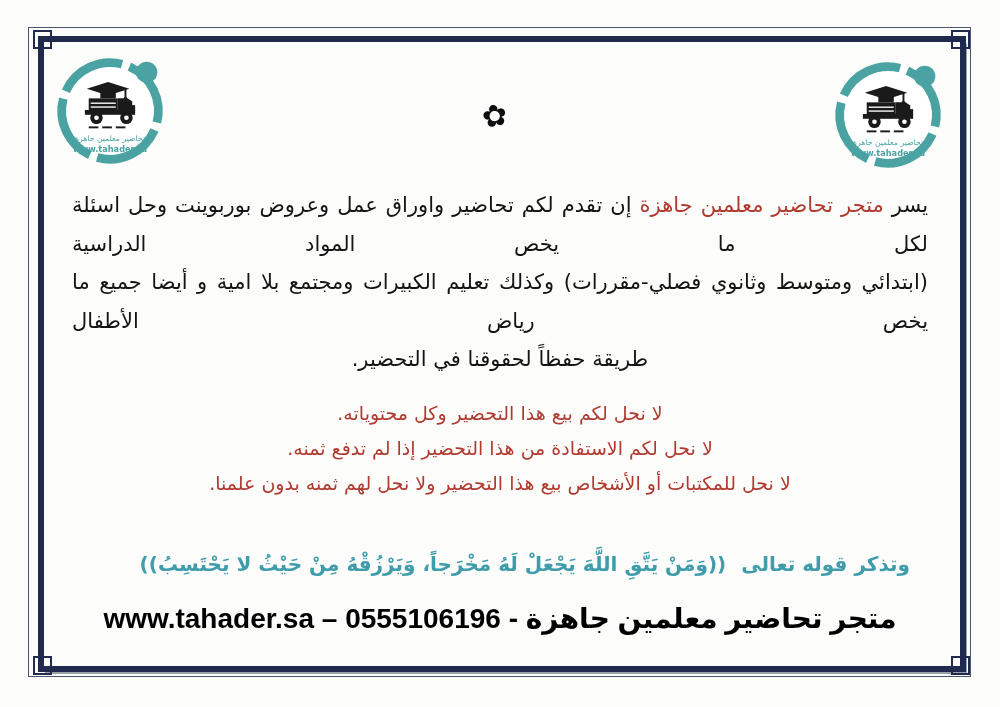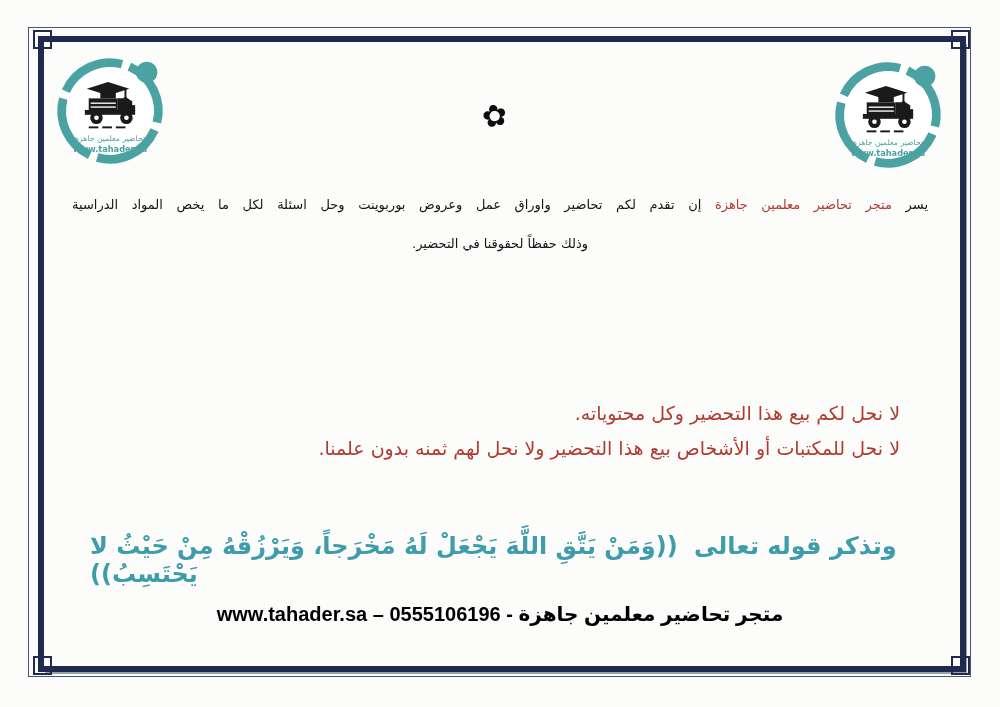--- a/index.html
+++ b/index.html
@@ -35,40 +35,40 @@
     color:#0d0d0d;white-space:nowrap;
   }
   .bismillah .btxt{
     font-size:44px;font-weight:bold;letter-spacing:-1px;
     text-shadow:0 0 .6px #000;
   }
   .bismillah .flower{font-size:30px;margin-right:10px;transform:rotate(-12deg);}
   
   .paragraph{
     position:absolute;right:72px;width:856px;top:186px;
-    font-size:13px;line-height:38.5px;color:#141414;
+    font-size:21px;line-height:38.5px;color:#141414;
   }
   .paragraph .just{text-align:justify;text-align-last:justify;}
   .paragraph .center{text-align:center;}
   .brand-red{color:#b03a2f;}
   
   .notices{
     position:absolute;right:100px;width:800px;top:396px;
-    color:#b03a2f;font-size:19px;line-height:35px;
+    text-align:center;color:#b03a2f;font-size:19px;line-height:35px;
   }
   
   .verse{
-    position:absolute;right:90px;width:820px;top:532px;text-align:left;
-    color:#3f9dab;font-size:24px;font-weight:bold;
+    position:absolute;right:90px;width:820px;top:552px;text-align:right;
+    color:#3f9dab;font-size:20px;font-weight:bold;
   }
   .verse .vtxt{margin-right:8px;}
   
   .contact{
     position:absolute;right:100px;width:800px;top:602px;text-align:center;
-    font-size:20px;font-weight:bold;color:#000;
+    font-size:28px;font-weight:bold;color:#000;
     font-family:"Liberation Sans","DejaVu Sans",sans-serif;
   }
   .logo text{font-family:"DejaVu Sans",sans-serif;}
 </style>
 </head>
 <body>
 
 <div class="page">
 
   <div class="frame-thin"></div>
@@ -139,25 +139,27 @@
       </g>
       <text x="60" y="95" text-anchor="middle" font-size="8" fill="#4aa3a2">تحاضير معلمين جاهزة</text>
       <text x="60" y="106" text-anchor="middle" font-size="8.5" font-weight="bold" fill="#4aa3a2">www.tahader.sa</text>
     </svg>
   </div>
 
   <div class="paragraph">
     <div class="just">
       <span>يسر </span><span class="brand-red">متجر تحاضير معلمين جاهزة</span><span> إن تقدم لكم تحاضير واوراق عمل وعروض بوربوينت وحل اسئلة لكل ما يخص المواد الدراسية</span>
     </div>
-    <div class="center">وذلك حفظاً لحقوقنا في التحضير.</div>
+    <div class="just">(ابتدائي ومتوسط وثانوي فصلي-مقررات) وكذلك تعليم الكبيرات ومجتمع بلا امية و أيضا جميع ما يخص رياض الأطفال</div>
+    <div class="center">طريقة حفظاً لحقوقنا في التحضير.</div>
   </div>
 
   <div class="notices">
     <div>لا نحل لكم بيع هذا التحضير وكل محتوياته.</div>
+    <div>لا نحل لكم الاستفادة من هذا التحضير إذا لم تدفع ثمنه.</div>
     <div>لا نحل للمكتبات أو الأشخاص بيع هذا التحضير ولا نحل لهم ثمنه بدون علمنا.</div>
   </div>
 
   <div class="verse">
     <span>وتذكر قوله تعالى</span>
     <span class="vtxt">((وَمَنْ يَتَّقِ اللَّهَ يَجْعَلْ لَهُ مَخْرَجاً، وَيَرْزُقْهُ مِنْ حَيْثُ لا يَحْتَسِبُ))</span>
   </div>
 
   <div class="contact">متجر تحاضير معلمين جاهزة - 0555106196 – www.tahader.sa</div>
 

